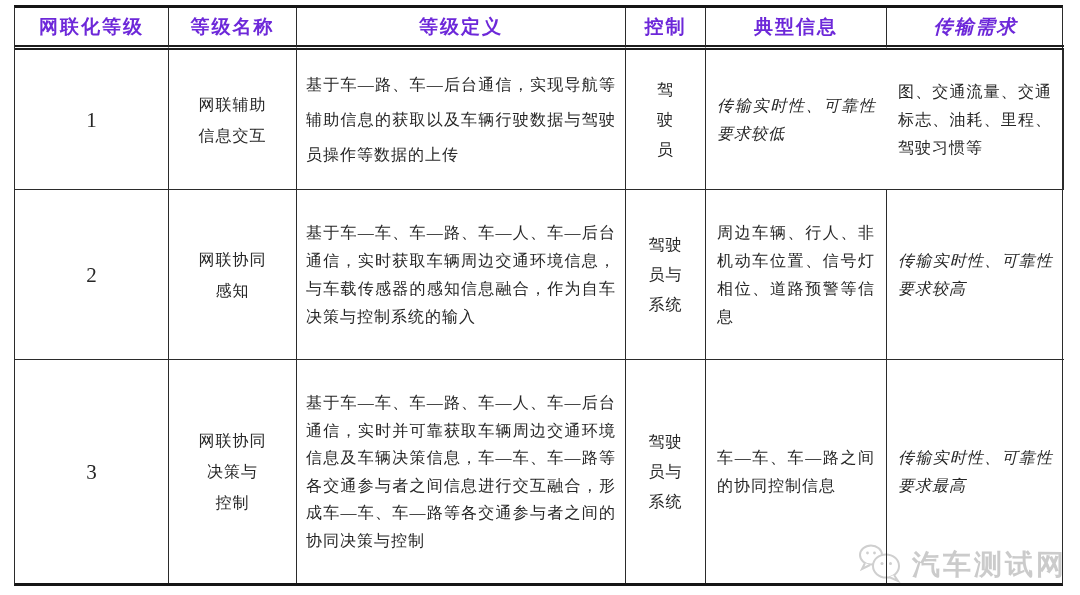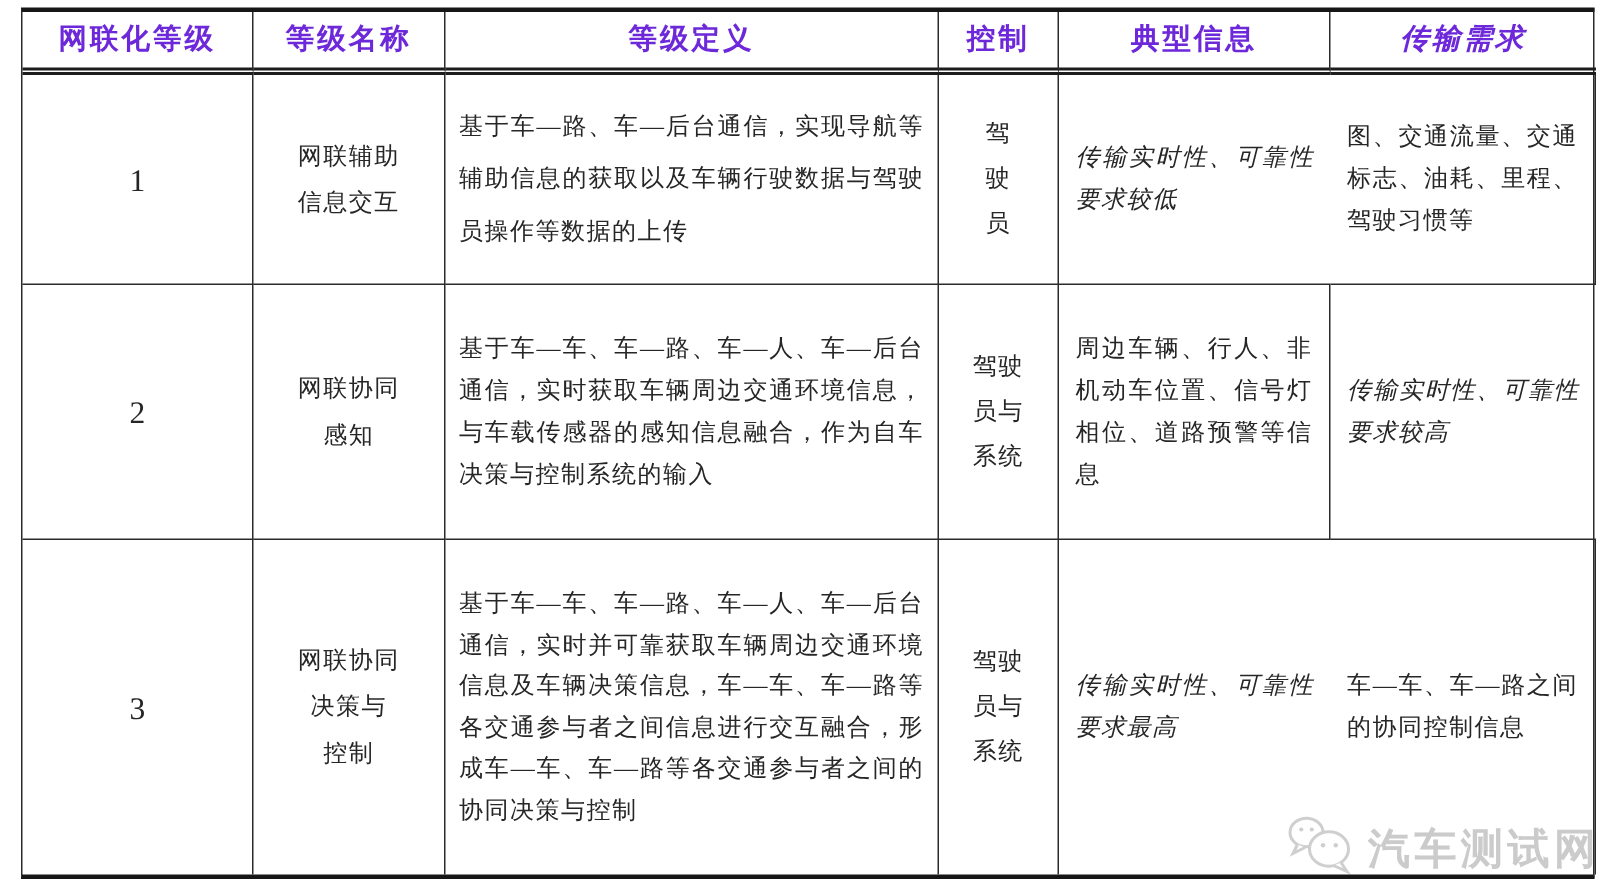--- a/index.html
+++ b/index.html
@@ -129,20 +129,20 @@
   <div class="cell level-num last-row">3</div>
   <div class="cell multiline name-cell last-row">网联协同
 决策与
 控制</div>
   <div class="cell def-cell def-row3 last-row">
       <span class="inner">基于车—车、车—路、车—人、车—后台通信，实时并可靠获取车辆周边交通环境信息及车辆决策信息，车—车、车—路等各交通参与者之间信息进行交互融合，形成车—车、车—路等各交通参与者之间的协同决策与控制</span>
     </div>
   <div class="cell multiline ctrl-cell last-row">驾驶
 员与
 系统</div>
+  <div class="cell info-cell last-row">
+      <span class="inner">车—车、车—路之间的协同控制信息</span>
+    </div>
   <div class="cell trans-cell last-col last-row">
       <span class="inner">传输实时性、可靠性要求最高</span>
-    </div>
-  <div class="cell info-cell last-row">
-      <span class="inner">车—车、车—路之间的协同控制信息</span>
     </div>
 
 </div>
 
 </body></html>

